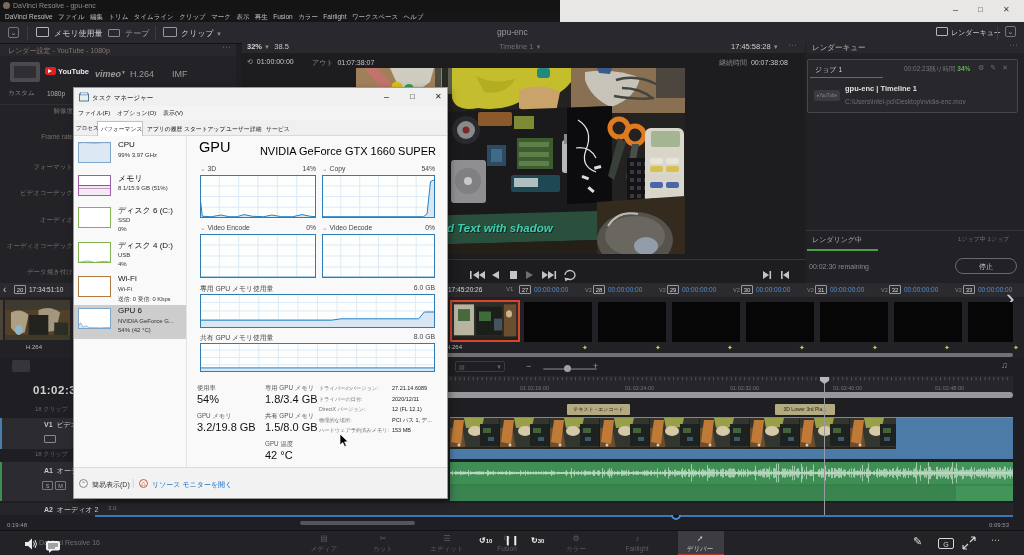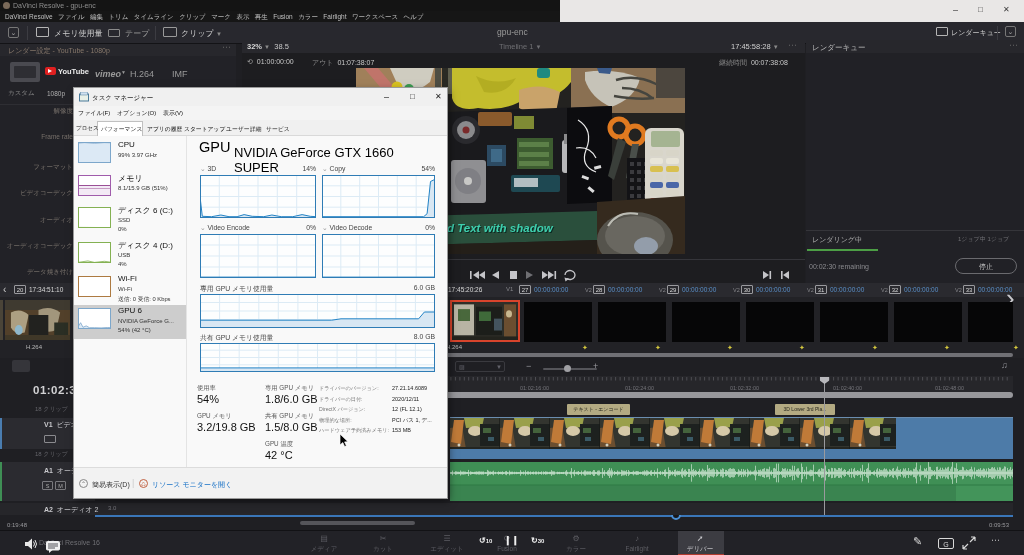--- a/index.html
+++ b/index.html
@@ -200,20 +200,29 @@
       <g fill="#c4c4c8">
         <rect x="321" y="3" width="1.6" height="8"></rect>
         <polygon points="329,3 323,7 329,11"></polygon>
       </g>
     </svg>
 
 <div class="abs" style="left:806px;top:40px;width:218px;height:243px;background:#212126;">
 <div class="abs" style="left:0;top:0;width:218px;height:13px;background:#27272c;"></div>
 <div class="abs" style="left:6px;top:3px;color:#b8b8b8;font-size:7.5px;">レンダーキュー</div>
 <div class="abs" style="left:203px;top:0px;color:#6a6a6a;font-size:9px;">⋯</div>
+<div class="abs" style="left:1px;top:19px;width:211px;height:54px;background:#27272c;border:1px solid #46464b;border-radius:2px;">
+  <div class="abs" style="left:7px;top:5px;color:#c8c8c8;font-size:7px;">ジョブ 1</div>
+  <div class="abs" style="left:2px;top:17px;width:73px;height:1px;background:#6a6a6a;"></div>
+  <div class="abs" style="left:96px;top:5px;color:#77777b;font-size:6.5px;">00:02:23残り時間 <span style="color:#61b04e;font-weight:bold;">34%</span></div>
+  <div class="abs" style="left:170px;top:4px;color:#707074;font-size:7px;letter-spacing:6px;">⚙✎✕</div>
+  <div class="abs" style="left:6px;top:30px;width:26px;height:11px;background:#3a3a3f;border-radius:2px;color:#8a8a8a;font-size:4.5px;text-align:center;line-height:11px;">▸YouTube</div>
+  <div class="abs" style="left:37px;top:24px;color:#e0e0e0;font-size:7.5px;font-weight:bold;">gpu-enc | Timeline 1</div>
+  <div class="abs" style="left:37px;top:38px;color:#6f6f73;font-size:6.5px;">C:\Users\intel-pci\Desktop\nvidia-enc.mov</div>
+</div>
 <div class="abs" style="left:0;top:190px;width:218px;height:1px;background:#35353a;"></div>
 <div class="abs" style="left:6px;top:195px;color:#b0b0b0;font-size:7px;">レンダリング中</div>
 <div class="abs" style="left:152px;top:195px;width:62px;color:#6f6f73;font-size:6px;white-space:nowrap;">1ジョブ中 1ジョブ</div>
 <div class="abs" style="left:1px;top:209px;width:71px;height:2px;background:#4c9e45;"></div>
 <div class="abs" style="left:3px;top:223px;color:#8a8a8e;font-size:7px;">00:02:30 remaining</div>
 <div class="abs" style="left:149px;top:218px;width:62px;height:16px;border:1px solid #6a6a6e;border-radius:8px;color:#c8c8c8;font-size:7px;text-align:center;line-height:15px;">停止</div>
 </div>
 <div class="abs" style="left:0;top:283px;width:1024px;height:75px;background:#222226;">
 <div class="abs" style="left:0;top:0;width:1024px;height:14px;background:#2a2a2f;"></div>
 <div class="abs" style="left:3px;top:1px;color:#d0d0d0;font-size:10px;">‹</div>
@@ -1354,21 +1363,21 @@
         <svg width="33" height="21" style="display:block">
           <rect x="0" y="0" width="33" height="21" fill="#fff"></rect>
           <path d="M0,21 L0.0,18.9 L2.6,14.7 L5.0,19.3 L8.2,17.9 L11.5,19.7 L16.5,19.7 L23.1,19.9 L29.7,19.5 L33.0,19.7 L33,21 Z" fill="#dce9f5" stroke="#7da7cb" stroke-width="0.8"></path>
           <rect x="0.5" y="0.5" width="32" height="20" fill="none" stroke="#7da7cb" stroke-width="1"></rect>
         </svg>
       </div>
 <div class="abs" style="left:44px;top:218px;color:#111;font-size:8px;white-space:nowrap;">GPU 6</div>
 <div class="abs" style="left:44px;top:229.5px;color:#333;font-size:6px;white-space:nowrap;">NVIDIA GeForce G...</div>
 <div class="abs" style="left:44px;top:239.0px;color:#333;font-size:6px;white-space:nowrap;">54% (42 °C)</div>
 <div class="abs" style="left:125px;top:51px;color:#000;font-size:14.5px;">GPU</div>
-<div class="abs" style="left:160px;top:57px;width:202px;text-align:left;color:#000;font-size:13px;">NVIDIA GeForce GTX 1660 SUPER</div>
+<div class="abs" style="left:160px;top:57px;width:202px;text-align:right;color:#000;font-size:11px;">NVIDIA GeForce GTX 1660 SUPER</div>
 <div class="abs" style="left:126px;top:77px;color:#444;font-size:6.8px;"><span style="color:#999">⌄</span> 3D</div>
 <div class="abs" style="left:210px;top:77px;width:32px;text-align:right;color:#444;font-size:6.8px;">14%</div>
 <div class="abs" style="left:248px;top:77px;color:#444;font-size:6.8px;"><span style="color:#999">⌄</span> Copy</div>
 <div class="abs" style="left:329px;top:77px;width:32px;text-align:right;color:#444;font-size:6.8px;">54%</div>
 <div class="abs" style="left:126px;top:87px;">
         <svg width="116" height="43" style="display:block">
           <rect x="0" y="0" width="116" height="43" fill="#fdfefe"></rect>
           <line x1="19.3" y1="0" x2="19.3" y2="43" stroke="#dcebf5" stroke-width="1"></line>
           <line x1="38.7" y1="0" x2="38.7" y2="43" stroke="#dcebf5" stroke-width="1"></line>
           <line x1="58.0" y1="0" x2="58.0" y2="43" stroke="#dcebf5" stroke-width="1"></line>
@@ -1474,21 +1483,21 @@
           <line x1="0" y1="21.8" x2="235" y2="21.8" stroke="#dcebf5" stroke-width="1"></line>
           <path d="M0,29 L0.0,24.9 L235.0,24.9 L235,29 Z" fill="#d8e7f3" stroke="#2283c6" stroke-width="1"></path>
           <rect x="0.5" y="0.5" width="234" height="28" fill="none" stroke="#2f7cb5" stroke-width="1"></rect>
         </svg>
       </div>
 <div class="abs" style="left:123px;top:296px;color:#555;font-size:6.3px;white-space:nowrap;">使用率</div>
 <div class="abs" style="left:123px;top:305px;color:#111;font-size:11px;white-space:nowrap;">54%</div>
 <div class="abs" style="left:123px;top:324px;color:#555;font-size:6.3px;white-space:nowrap;">GPU メモリ</div>
 <div class="abs" style="left:123px;top:333px;color:#111;font-size:11px;white-space:nowrap;">3.2/19.8 GB</div>
 <div class="abs" style="left:191px;top:296px;color:#555;font-size:6.3px;white-space:nowrap;">専用 GPU メモリ</div>
-<div class="abs" style="left:191px;top:305px;color:#111;font-size:11px;white-space:nowrap;">1.8/6.0 GB</div>
+<div class="abs" style="left:191px;top:305px;color:#111;font-size:11px;white-space:nowrap;">1.8/3.4 GB</div>
 <div class="abs" style="left:191px;top:324px;color:#555;font-size:6.3px;white-space:nowrap;">共有 GPU メモリ</div>
 <div class="abs" style="left:191px;top:333px;color:#111;font-size:11px;white-space:nowrap;">1.5/8.0 GB</div>
 <div class="abs" style="left:191px;top:352px;color:#555;font-size:6.3px;white-space:nowrap;">GPU 温度</div>
 <div class="abs" style="left:191px;top:361px;color:#111;font-size:11px;white-space:nowrap;">42 °C</div>
 <div class="abs" style="left:245px;top:297px;color:#777;font-size:5.2px;white-space:nowrap;">ドライバーのバージョン:</div>
 <div class="abs" style="left:318px;top:297px;color:#222;font-size:5.5px;white-space:nowrap;">27.21.14.6089</div>
 <div class="abs" style="left:245px;top:307.5px;color:#777;font-size:5.2px;white-space:nowrap;">ドライバーの日付:</div>
 <div class="abs" style="left:318px;top:307.5px;color:#222;font-size:5.5px;white-space:nowrap;">2020/12/11</div>
 <div class="abs" style="left:245px;top:318.0px;color:#777;font-size:5.2px;white-space:nowrap;">DirectX バージョン:</div>
 <div class="abs" style="left:318px;top:318.0px;color:#222;font-size:5.5px;white-space:nowrap;">12 (FL 12.1)</div>

